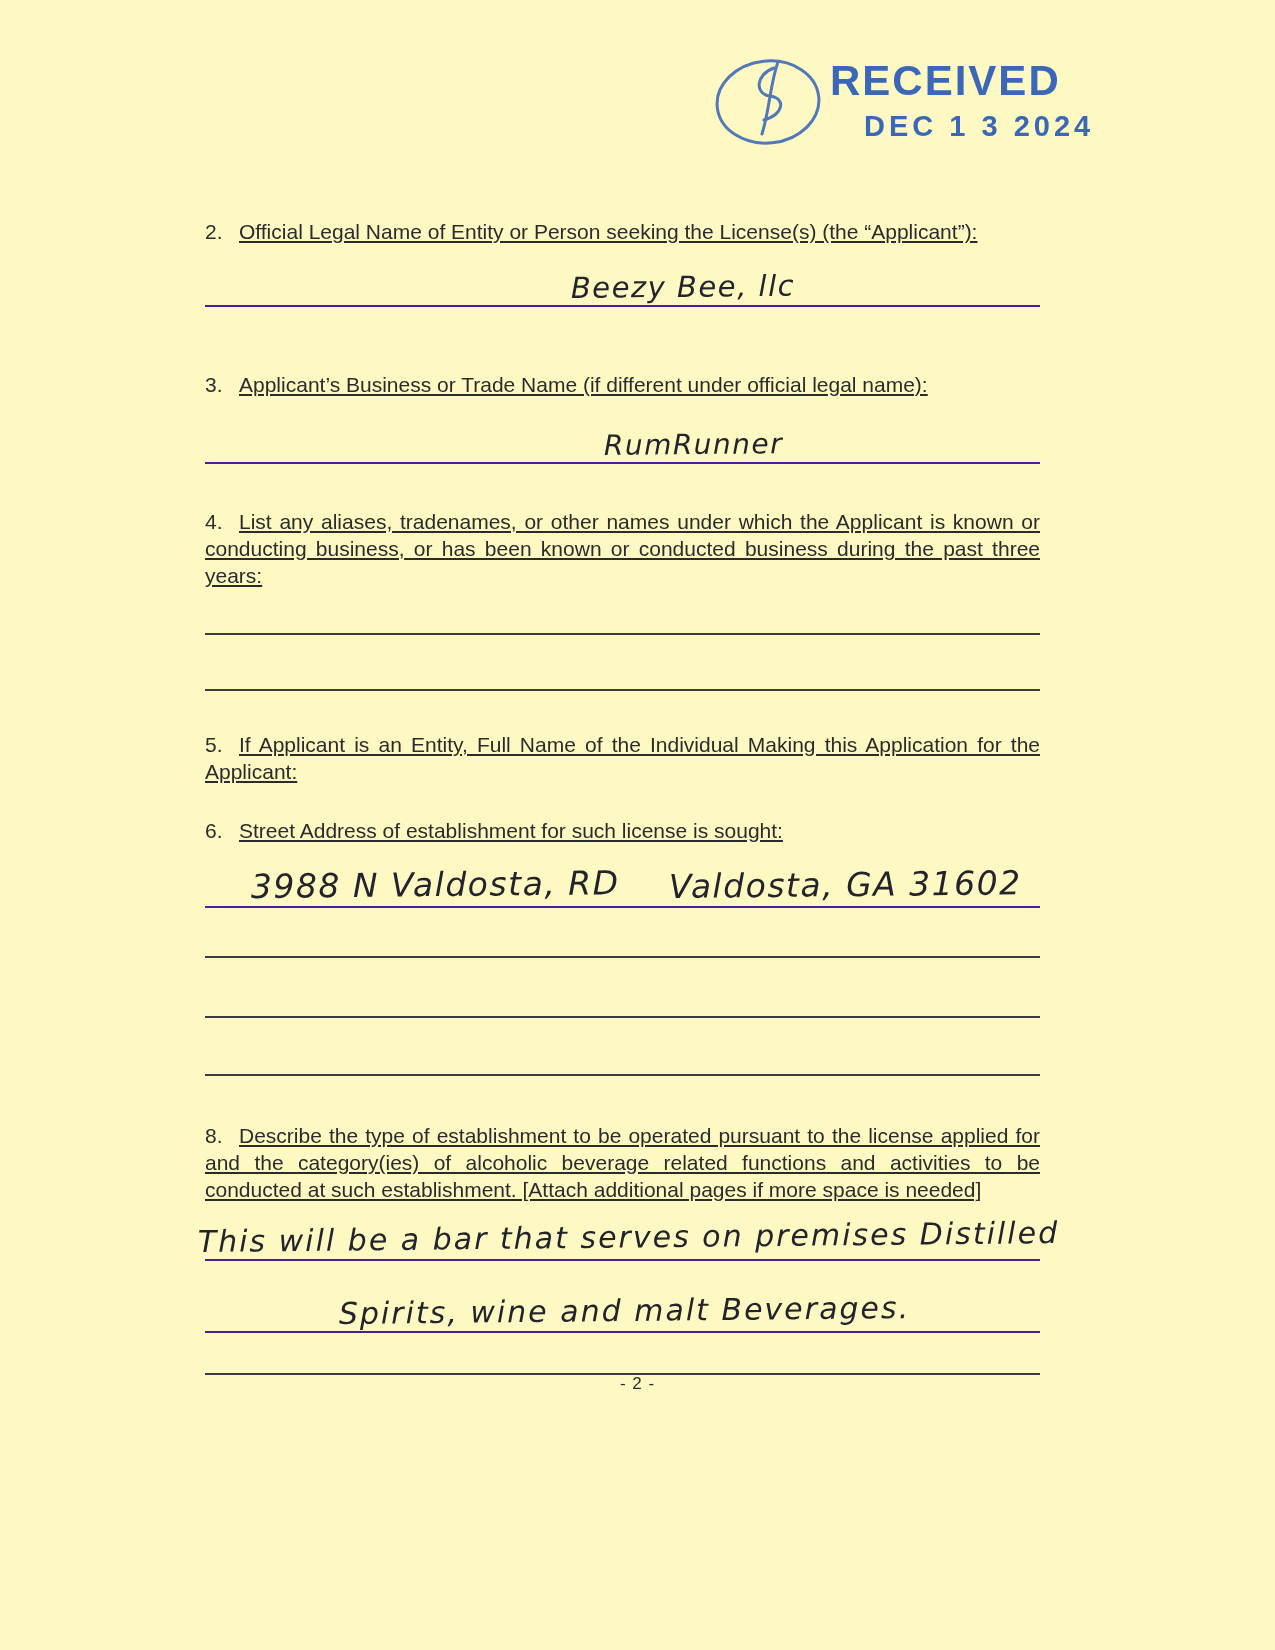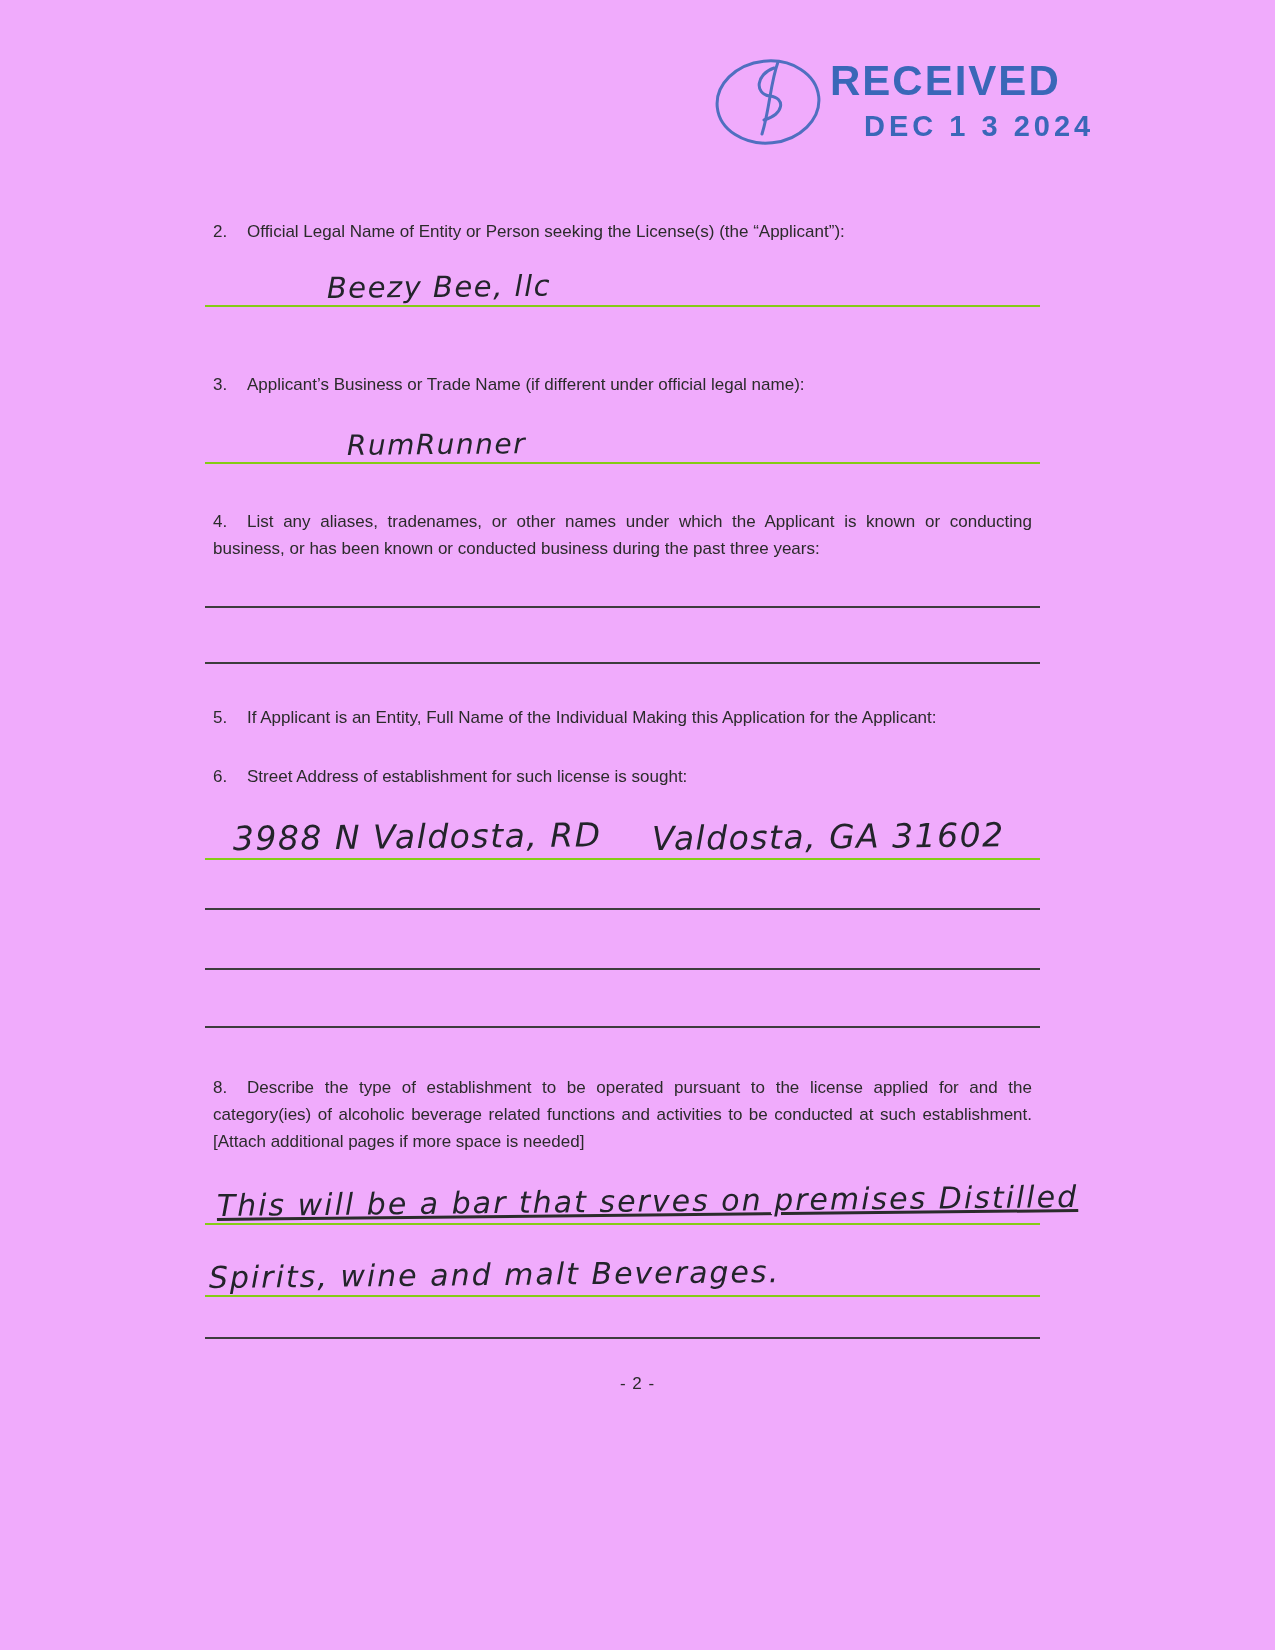--- a/index.html
+++ b/index.html
@@ -5,21 +5,21 @@
   html, body {
     margin: 0;
     padding: 0;
     background: #e8e8e8;
   }
   .page {
     position: relative;
     width: 1275px;
     height: 1650px;
     margin: 0 auto;
-    background: #f0abfc;
+    background: #fef9c3;
     font-family: "Liberation Sans", sans-serif;
     color: #2b2b2b;
     overflow: hidden;
     box-sizing: border-box;
   }
   .content {
     position: absolute;
     left: 205px;
     top: 218px;
     width: 835px;
@@ -45,43 +45,45 @@
     font-size: 29px;
     font-weight: 600;
     letter-spacing: 4px;
     margin-top: 10px;
     margin-left: 34px;
     line-height: 1;
   }
 
   
   .q {
-    margin: 8px;
-    font-size: 17px;
+    margin: 0;
+    font-size: 21px;
     line-height: 27px;
     text-align: justify;
+    text-decoration: underline;
   }
   .q .qnum {
     display: inline-block;
     width: 34px;
   }
   .q2 { margin-top: 0; }
   .q3 { margin-top: 64px; }
   .q4 { margin-top: 44px; }
   .q5 { margin-top: 40px; }
   .q6 { margin-top: 32px; }
   .q7 { margin-top: 52px; }
   .q8 { margin-top: 46px; }
 
   
   .answer-line {
-    border-bottom: 2px solid #84cc16;
+    border-bottom: 2px solid #4c1d95;
     display: flex;
     align-items: flex-end;
     box-sizing: border-box;
+    justify-content: center;
   }
   .blank-line {
     border-bottom: 2px solid #3d3d3d;
     height: 0;
   }
 
   .hand {
     font-family: "DejaVu Sans", sans-serif;
     font-style: italic;
     color: #23242b;
@@ -103,21 +105,21 @@
   .ans5 { margin-top: 4px; height: 58px; padding-left: 70px; }
   .ans5 .hand { font-size: 36px; letter-spacing: 2px; }
 
   .ans6 { margin-top: 2px; height: 62px; padding-left: 28px; gap: 50px; }
   .ans6 .hand { font-size: 33px; }
   .blank6 { margin-top: 48px; }
 
   .blank7a { margin-top: 58px; }
   .blank7b { margin-top: 56px; }
 
-  .ans8a { margin-top: 20px; height: 50px; padding-left: 12px; text-decoration: underline; }
+  .ans8a { margin-top: 8px; height: 50px; padding-left: 12px; }
   .ans8b { height: 72px; padding-left: 4px; }
   .ans8a .hand, .ans8b .hand { font-size: 30px; letter-spacing: 2px; }
   .blank8 { margin-top: 40px; }
 
   
   .footer {
     position: absolute;
     left: 0;
     top: 1374px;
     width: 1275px;

